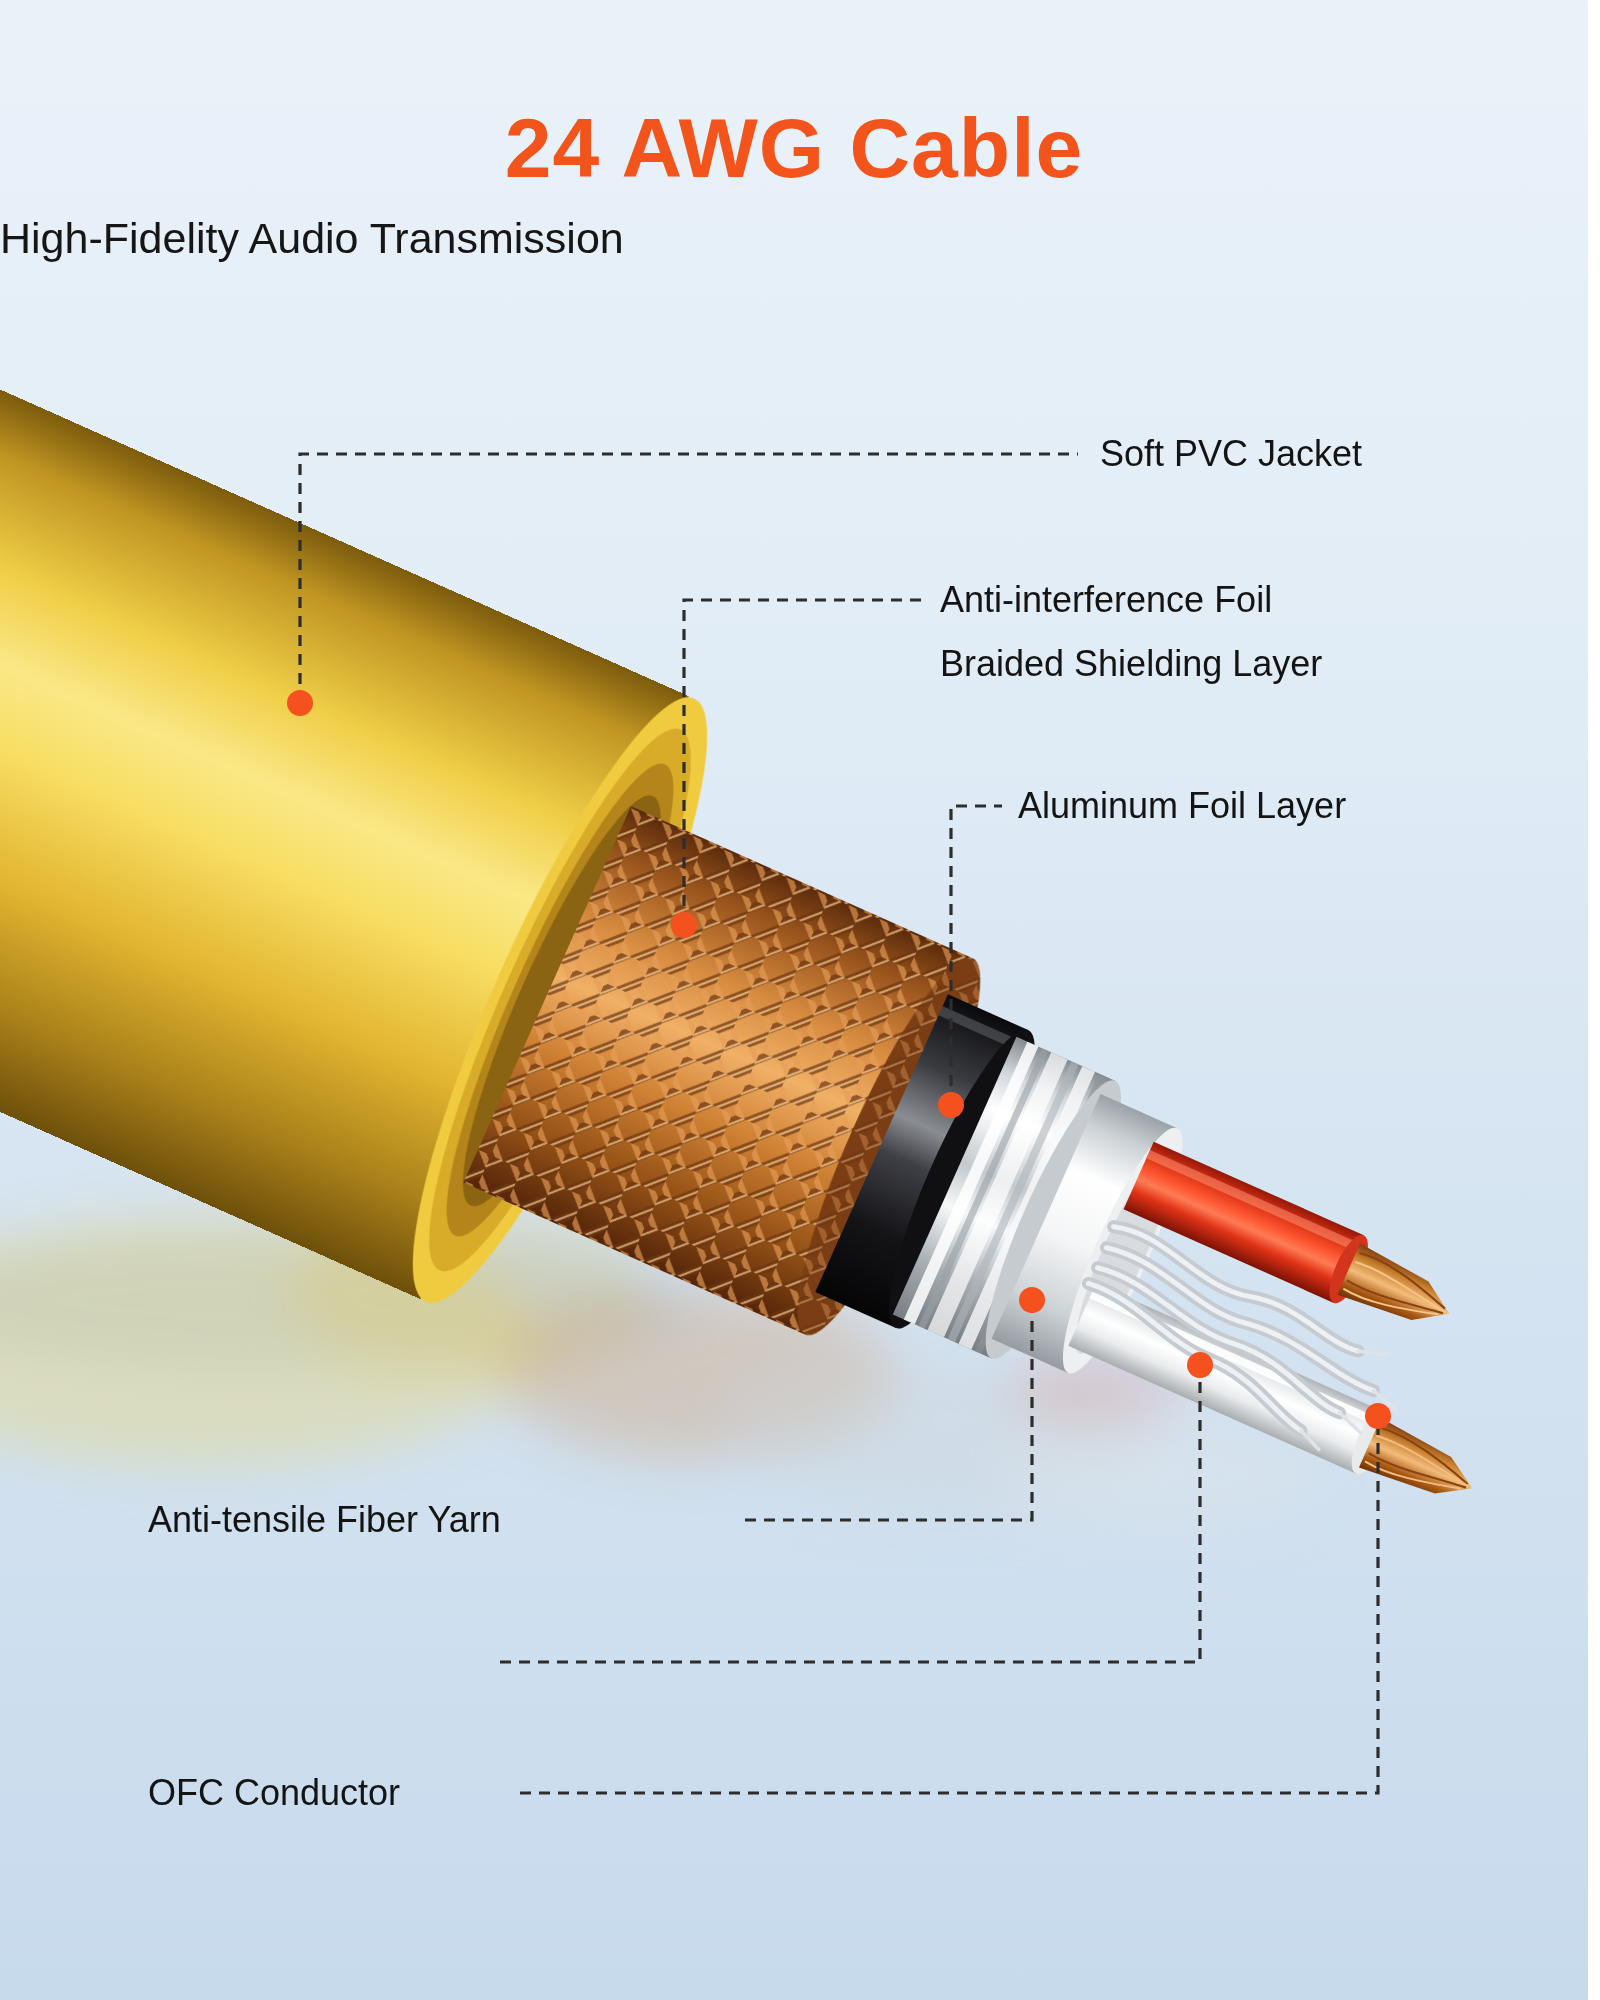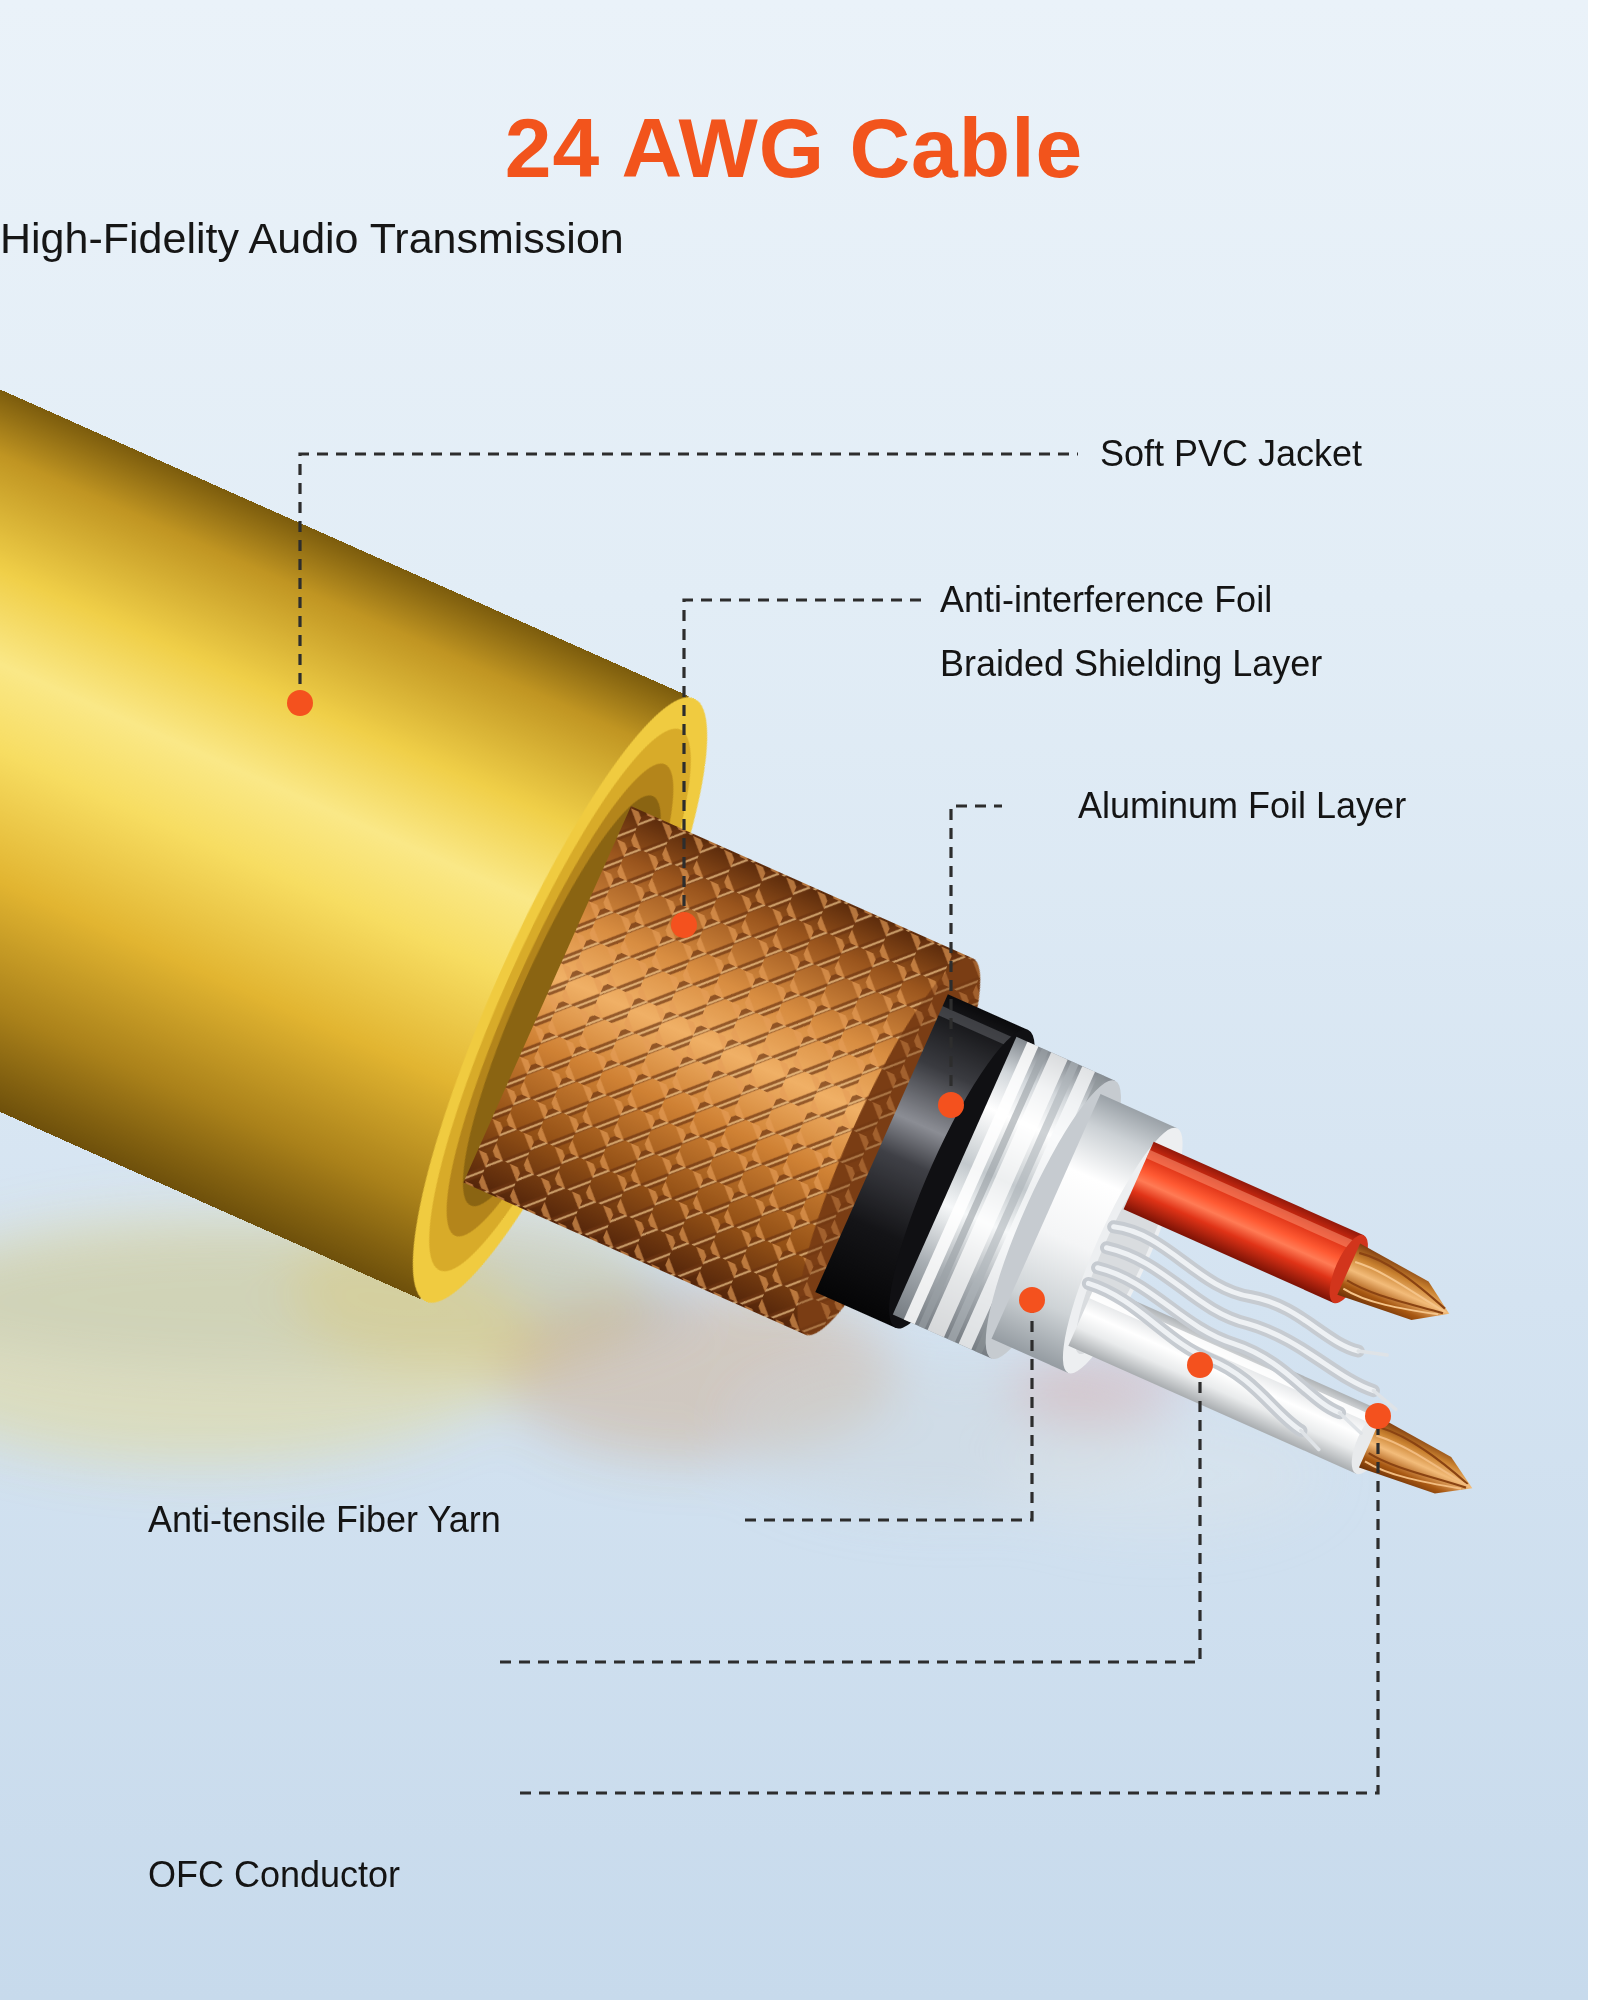--- a/index.html
+++ b/index.html
@@ -226,20 +226,20 @@
     </g>
   </svg>
 
   <div class="label" style="left:1100px;top:454px">Soft PVC Jacket</div>
 
   <div class="label two-line" style="left:940px;top:632px">
     <span>Anti-interference Foil</span>
     <span>Braided Shielding Layer</span>
   </div>
 
-  <div class="label" style="left:1078px;top:806px">Aluminum Foil Layer</div>
+  <div class="label" style="left:1018px;top:806px">Aluminum Foil Layer</div>
 
   <div class="label" style="left:148px;top:1520px">Anti-tensile Fiber Yarn</div>
 
 
-  <div class="label" style="left:148px;top:1875px">OFC Conductor</div>
+  <div class="label" style="left:148px;top:1793px">OFC Conductor</div>
 
 </div>
 
 </body></html>

